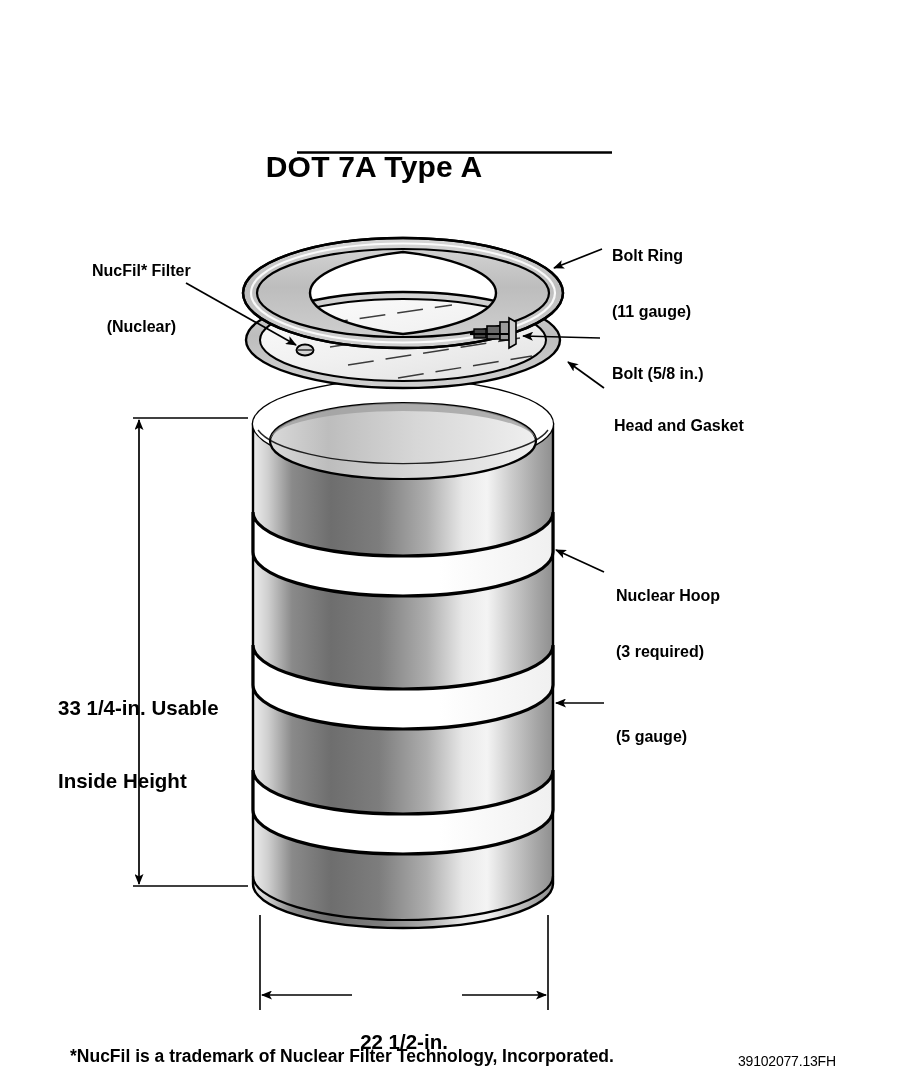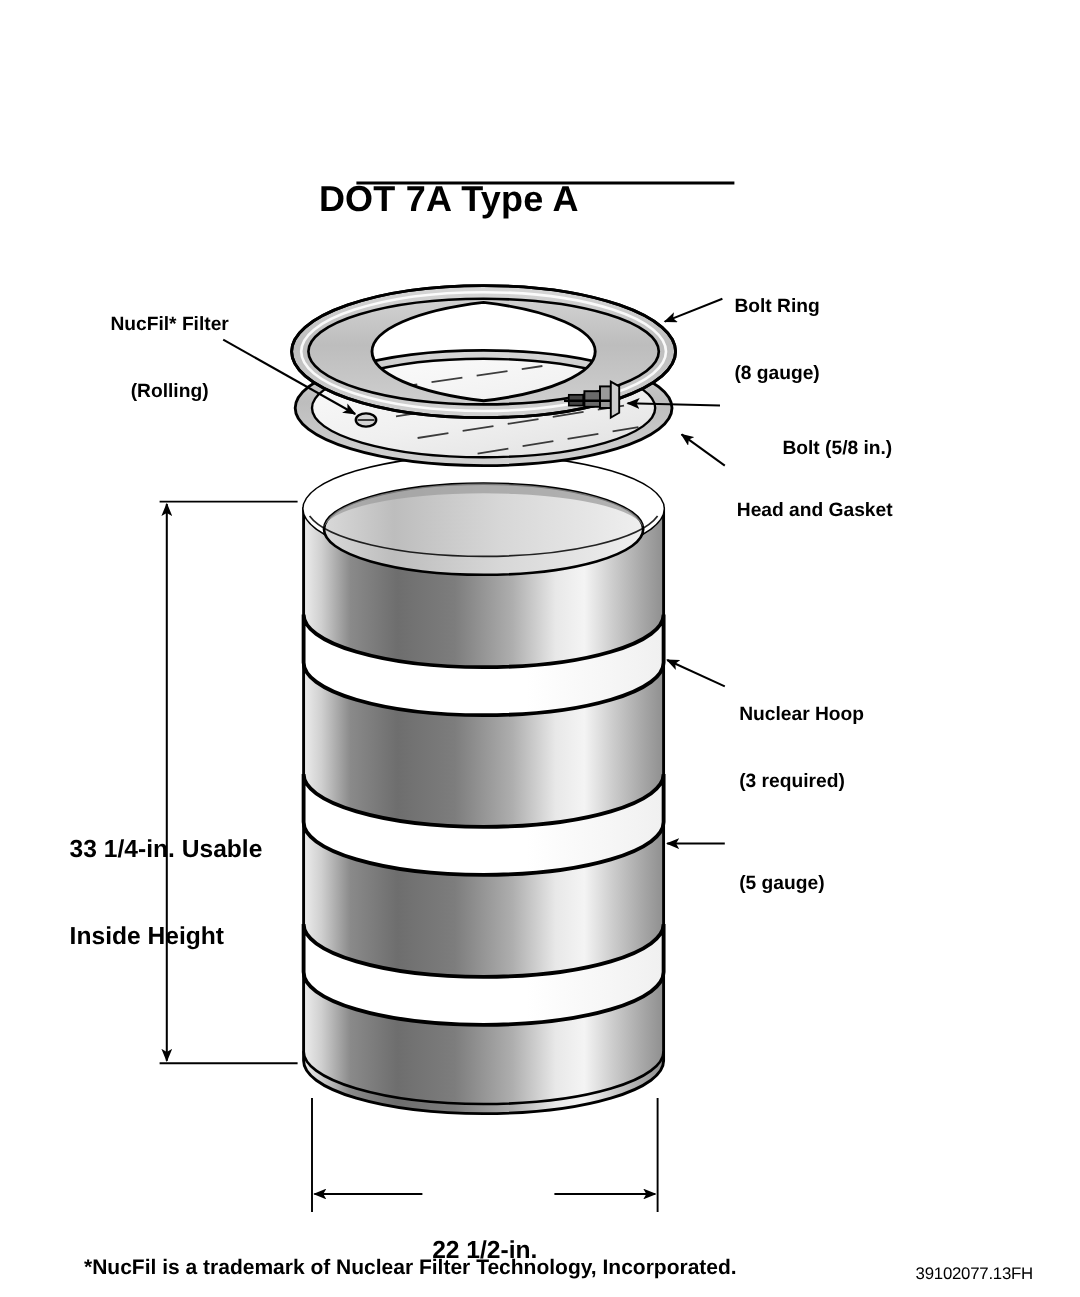--- a/index.html
+++ b/index.html
@@ -223,29 +223,29 @@
     <line x1="462" y1="995" x2="546" y2="995" stroke="#000" stroke-width="1.7" marker-end="url(#arrowEnd)"></line>
   </g>
 </svg>
 
 <div class="t title" style="left:0; top:78px; width:748px;">
   <div>DOT 7A Type A</div>
 </div>
 
 <div class="t label" style="left:92px; top:224px; text-align:left;">
   <div>NucFil* Filter</div>
-  <div style="text-align:center;">(Rolling)</div>
+  <div style="text-align:center;">(Nuclear)</div>
 </div>
 
 <div class="t label" style="left:612px; top:209px;">
   <div>Bolt Ring</div>
-  <div>(8 gauge)</div>
-</div>
-
-<div class="t label" style="left:612px; top:327px;margin-left:40px;">
+  <div>(11 gauge)</div>
+</div>
+
+<div class="t label" style="left:612px; top:327px;">
   <div>Bolt (5/8 in.)</div>
 </div>
 
 <div class="t label" style="left:614px; top:379px;">
   <div>Head and Gasket</div>
 </div>
 
 <div class="t label" style="left:616px; top:549px;">
   <div>Nuclear Hoop</div>
   <div>(3 required)</div>
@@ -260,13 +260,13 @@
   <div>Inside Height</div>
 </div>
 
 <div class="t dim" style="left:252px; top:982px; width:304px; text-align:center;">
   <div>22 1/2-in.</div>
   
 </div>
 
 <div class="t footnote" style="left:70px; top:1046px;">*NucFil is a trademark of Nuclear Filter Technology, Incorporated.</div>
 
-<div class="t docid" style="left:738px; top:1053px;margin-left:25px;">39102077.13FH</div>
+<div class="t docid" style="left:738px; top:1053px;">39102077.13FH</div>
 
 </body></html>

